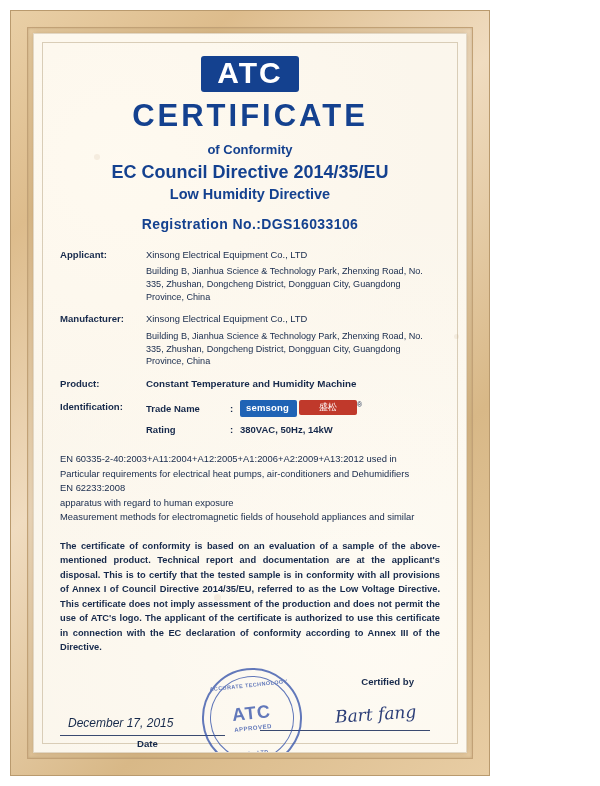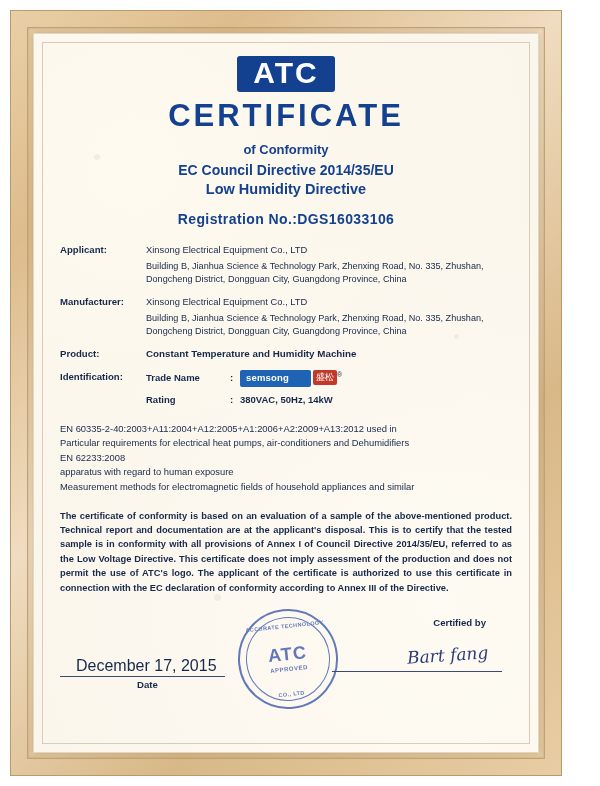--- a/index.html
+++ b/index.html
@@ -11,21 +11,21 @@
     height: 786px;
     background: #ffffff;
     font-family: "Liberation Sans", sans-serif;
     overflow: hidden;
   }
   
   .frame {
     position: absolute;
     left: 10px;
     top: 10px;
-    width: 552px;
+    width: 480px;
     height: 766px;
     box-sizing: border-box;
     background: linear-gradient(135deg, #e9cfa6 0%, #ddbc8c 18%, #f0dcc0 42%, #d8b887 70%, #e8cda4 100%);
     border: 1px solid #b99a6e;
     padding: 22px;
   }
   .frame-inner-bevel {
     position: absolute;
     left: 16px; top: 16px; right: 16px; bottom: 16px;
     border: 1px solid #c3a278;
@@ -84,21 +84,21 @@
   .sub1 {
     text-align: center;
     color: #14418f;
     font-size: 13px;
     margin-top: 8px;
     font-weight: bold;
   }
   .sub2 {
     text-align: center;
     color: #14418f;
-    font-size: 14px;
+    font-size: 18px;
     margin-top: 5px;
     font-weight: bold;
   }
   .sub3 {
     text-align: center;
     color: #14418f;
     font-size: 14.5px;
     margin-top: 3px;
     font-weight: bold;
   }
@@ -161,30 +161,30 @@
   }
   .ident-val {
     font-weight: bold;
   }
   .brand-chip {
     display: inline-block;
     background: #1f63b5;
     color: #fff;
     font-size: 9.5px;
     font-weight: bold;
-    padding: 1px 22px 2px 6px;
+    padding: 1px 8px 2px 6px;
     border-radius: 2px;
     letter-spacing: 0.2px;
   }
   .brand-cn {
     display: inline-block;
     background: #c0392b;
     color: #fff;
     font-size: 9px;
-    padding: 1px 3px;
+    padding: 1px 20px;
     border-radius: 2px;
     margin-left: 2px;
     vertical-align: 1px;
   }
   .reg-mark {
     font-size: 7px;
     vertical-align: super;
     color: #16294b;
   }
   .std-line {
@@ -227,24 +227,25 @@
   }
   .sig-rule {
     position: absolute;
     right: 10px;
     top: 54px;
     width: 170px;
     border-bottom: 1px solid #3a4a70;
   }
   .date-val {
     position: absolute;
-    left: 16px;
+    left: 8px;
     top: 40px;
-    font-size: 16px;
-    color: #16294b;
+    font-size: 12px;
+    color: #16294b;
+    font-style: italic;
   }
   .date-rule {
     position: absolute;
     left: 0px;
     top: 59px;
     width: 165px;
     border-bottom: 1px solid #3a4a70;
   }
   .date-label {
     position: absolute;

